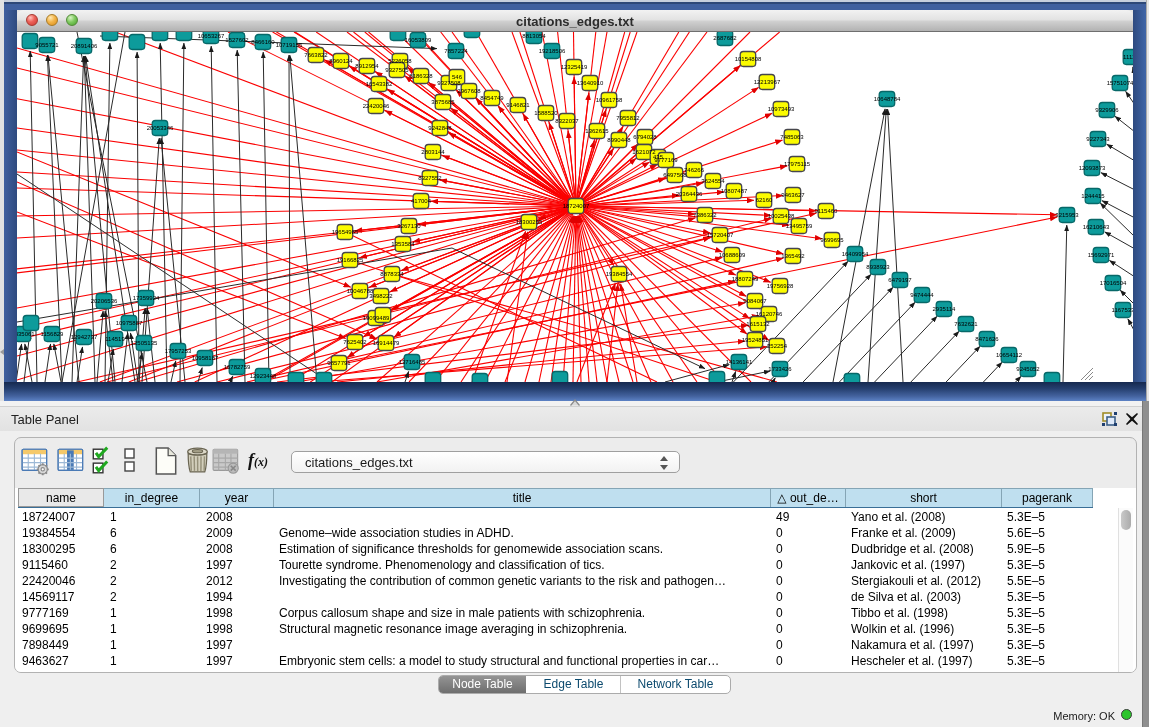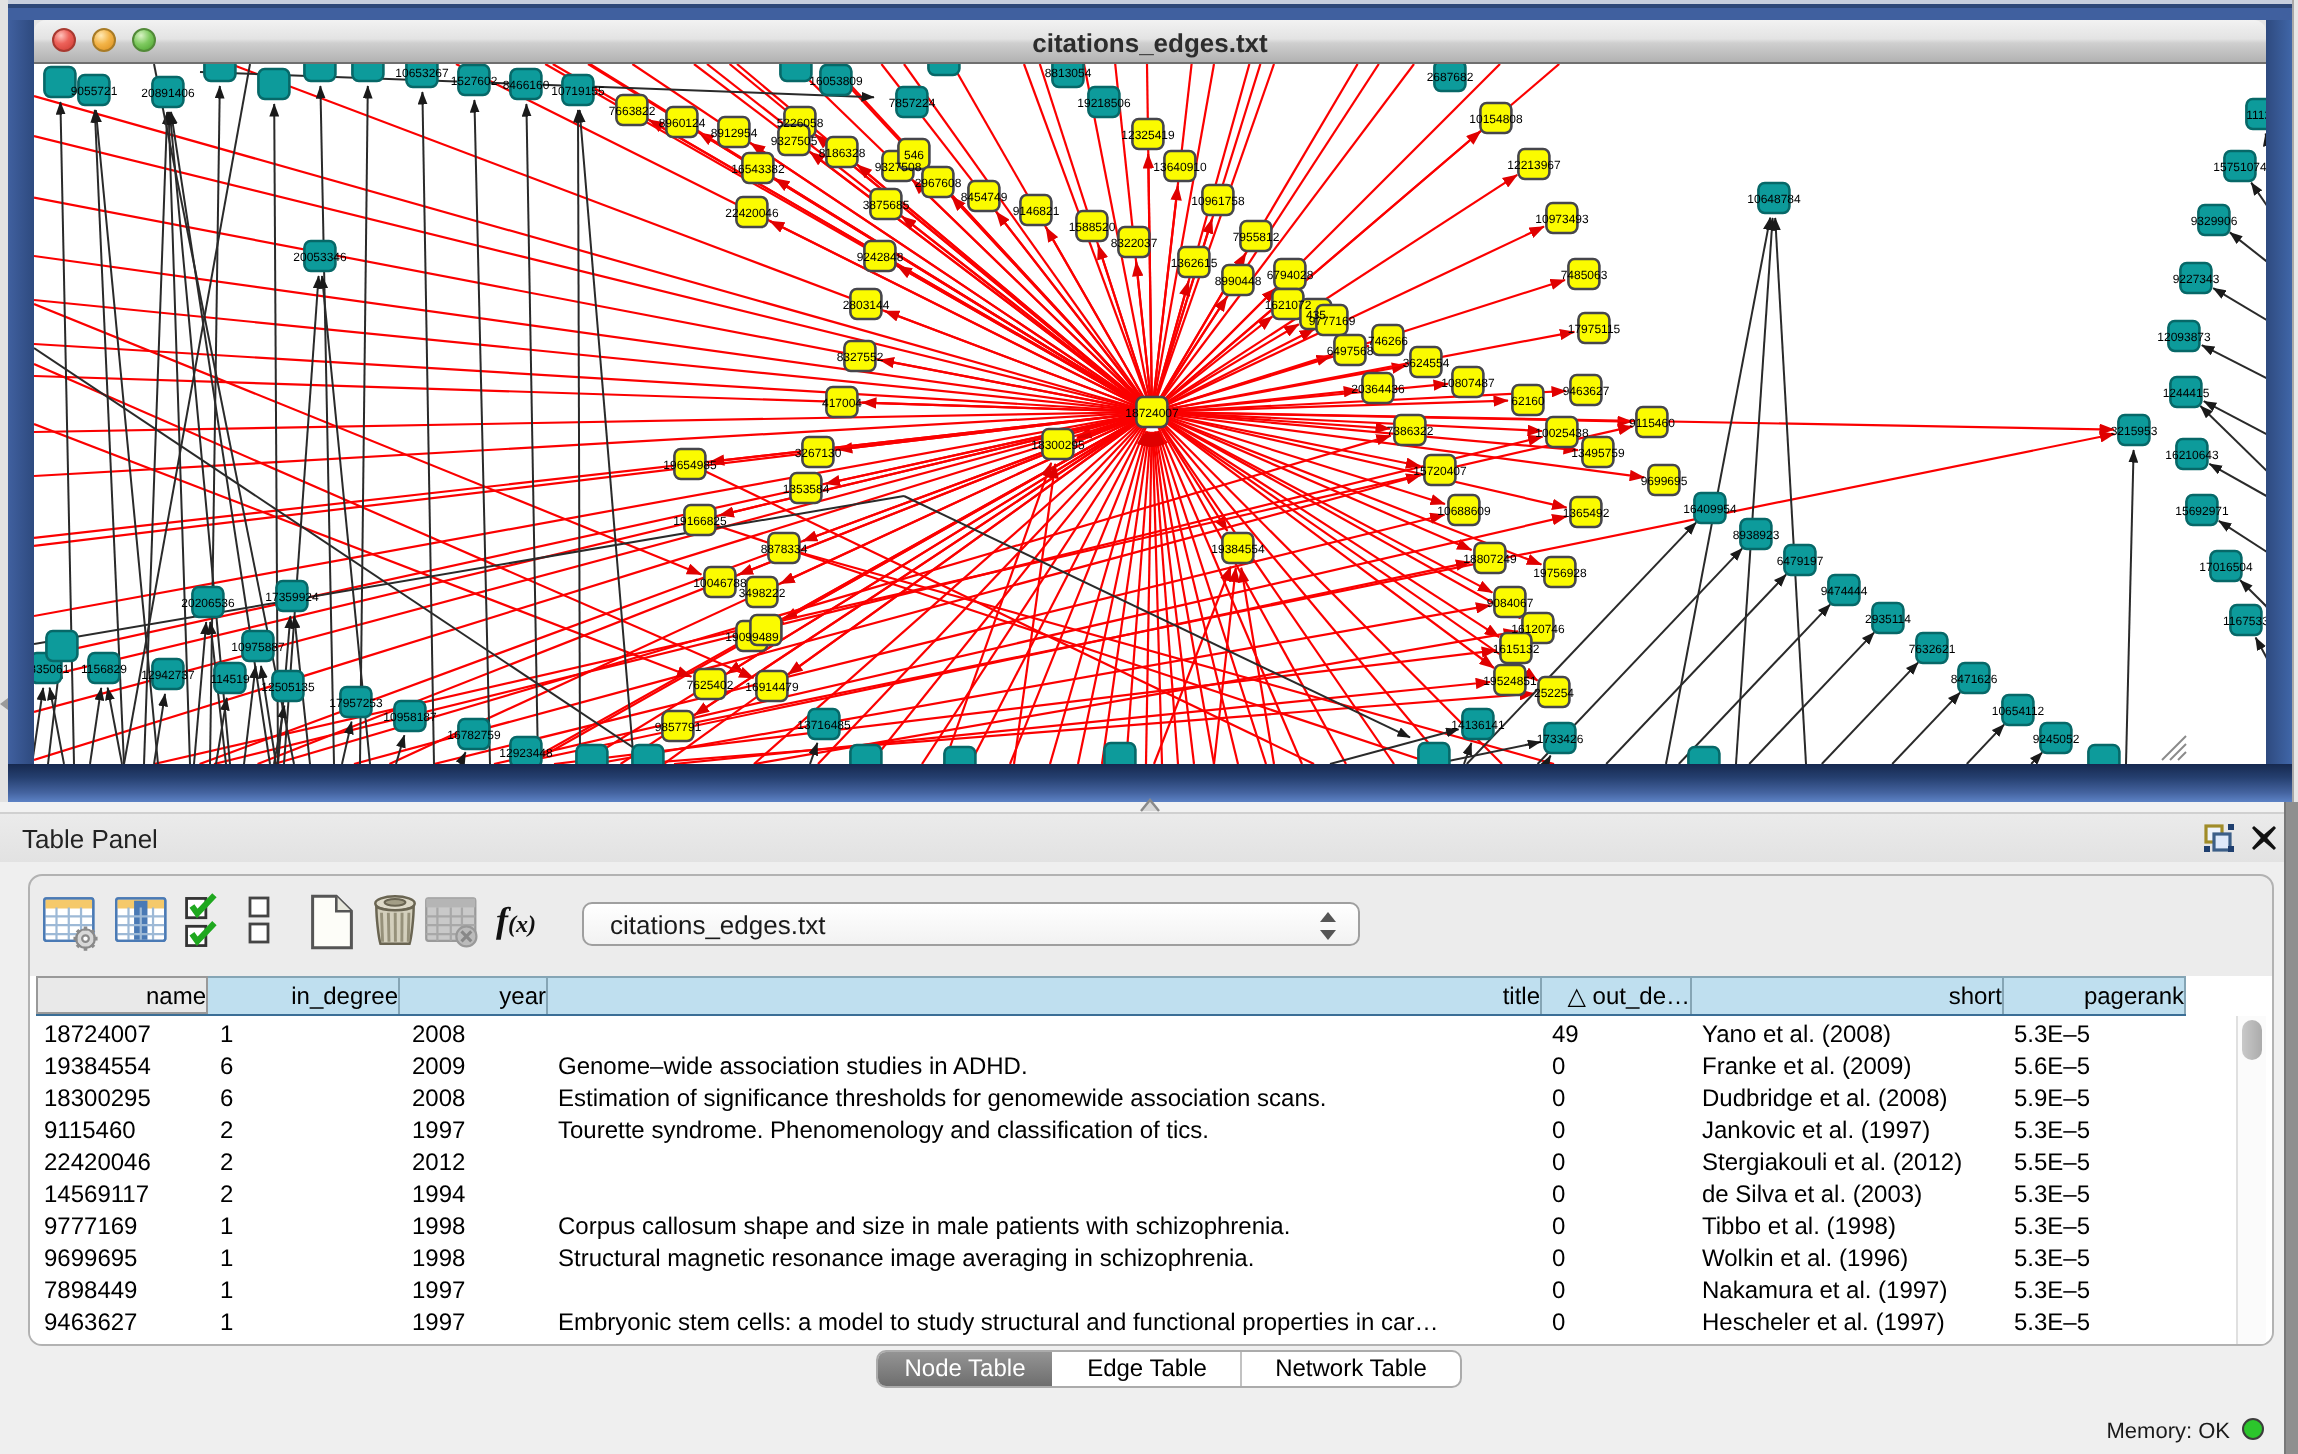--- a/index.html
+++ b/index.html
@@ -22,28 +22,28 @@
 .caret { position:absolute; left:569px; top:399px; }
 .panel-head { position:absolute; left:0; top:406px; width:1149px; height:25px; background:linear-gradient(to bottom,#ebebeb,#e2e2e2); border-top:1px solid #d0d0d0; }
 .panel-head .t { position:absolute; left:11px; top:5px; font-size:13px; color:#222; }
 .panel-body { position:absolute; left:0; top:431px; width:1149px; height:296px; background:#efefef; }
 .container { position:absolute; left:14px; top:6px; width:1123px; height:236px; background:#ececec; border:1px solid #b2b2b2; border-radius:7px; overflow:hidden; }
 .toolbar { position:absolute; left:0; top:0; width:100%; height:48px; }
 .dropdown { position:absolute; left:276px; top:13px; width:389px; height:22px; background:linear-gradient(to bottom,#ffffff,#f2f2f2); border:1px solid #9f9f9f; border-radius:5px; }
 .dropdown .t { position:absolute; left:13px; top:3px; font-size:13px; color:#1a1a1a; }
 .tablewrap { position:absolute; left:0px; top:50px; width:1121px; height:187px; background:#ffffff; }
 .thead { position:absolute; left:0; top:0; height:20px; font-size:12px; color:#000; }
-.th { position:absolute; top:0; height:19px; background:#bfdfef; border-right:1px solid #85a5b5; border-top:1px solid #85a5b5; text-align:right; line-height:19px; }
+.th { position:absolute; top:0; height:19px; background:#bfdfef; border-right:1px solid #85a5b5; border-top:1px solid #85a5b5; text-align:center; line-height:19px; }
 .th.first { background:#e9e9e9; border:1px solid #999; }
 .trow { position:absolute; left:0; width:1080px; height:16px; font-size:12px; color:#000; white-space:nowrap; }
 .td { position:absolute; top:0; height:16px; line-height:16px; overflow:hidden; }
 .vsb { position:absolute; left:1103px; top:20px; width:15px; height:182px; background:#fbfbfb; border-left:1px solid #e0e0e0; }
 .vsb .thumb { position:absolute; left:2px; top:2px; width:10px; height:20px; border-radius:5px; background:linear-gradient(to right,#c9c9c9,#ababab); }
 .tabs { position:absolute; left:428px; top:244px; height:19px; border:1px solid #ababab; border-radius:5px; background:#ffffff; display:flex; overflow:hidden;margin-left:10px; }
-.tab { font-size:12px; line-height:17px; color:#000000; text-align:center; }
+.tab { font-size:12px; line-height:17px; color:#0c4a6e; text-align:center; }
 .tab.sel { background:linear-gradient(to bottom,#949494,#6e6e6e); color:#ffffff; }
 .tab.mid { border-left:1px solid #fff; border-right:1px solid #c2c2c2; }
 .status { position:absolute; right:34px; top:279px; font-size:11px; color:#1a1a1a; }
 .memdot { position:absolute; right:17px; top:278px; width:11px; height:11px; border-radius:50%; background:#2cc52c; border:1.5px solid #3c3c3c; }
 .ltri { position:absolute; left:0px; top:349px; width:0; height:0; border-top:3px solid transparent; border-bottom:3px solid transparent; border-right:4px solid #9a9a9a; }
 </style>
 </head>
 <body>
 <div class="desktop">
   <div class="edge-l"></div>
@@ -727,20 +727,21 @@
           <div class="td" style="left:191px;width:60px">1997</div>
           <div class="td" style="left:264px;width:492px">Tourette syndrome. Phenomenology and classification of tics.</div>
           <div class="td" style="left:761px;width:40px">0</div>
           <div class="td" style="left:836px;width:150px">Jankovic et al. (1997)</div>
           <div class="td" style="left:992px;width:80px">5.3E–5</div>
         </div>
         <div class="trow" style="top:85px">
           <div class="td" style="left:7px;width:80px">22420046</div>
           <div class="td" style="left:95px;width:80px">2</div>
           <div class="td" style="left:191px;width:60px">2012</div>
+          <div class="td" style="left:264px;width:492px">Investigating the contribution of common genetic variants to the risk and pathogen…</div>
           <div class="td" style="left:761px;width:40px">0</div>
           <div class="td" style="left:836px;width:150px">Stergiakouli et al. (2012)</div>
           <div class="td" style="left:992px;width:80px">5.5E–5</div>
         </div>
         <div class="trow" style="top:101px">
           <div class="td" style="left:7px;width:80px">14569117</div>
           <div class="td" style="left:95px;width:80px">2</div>
           <div class="td" style="left:191px;width:60px">1994</div>
           <div class="td" style="left:761px;width:40px">0</div>
           <div class="td" style="left:836px;width:150px">de Silva et al. (2003)</div>

